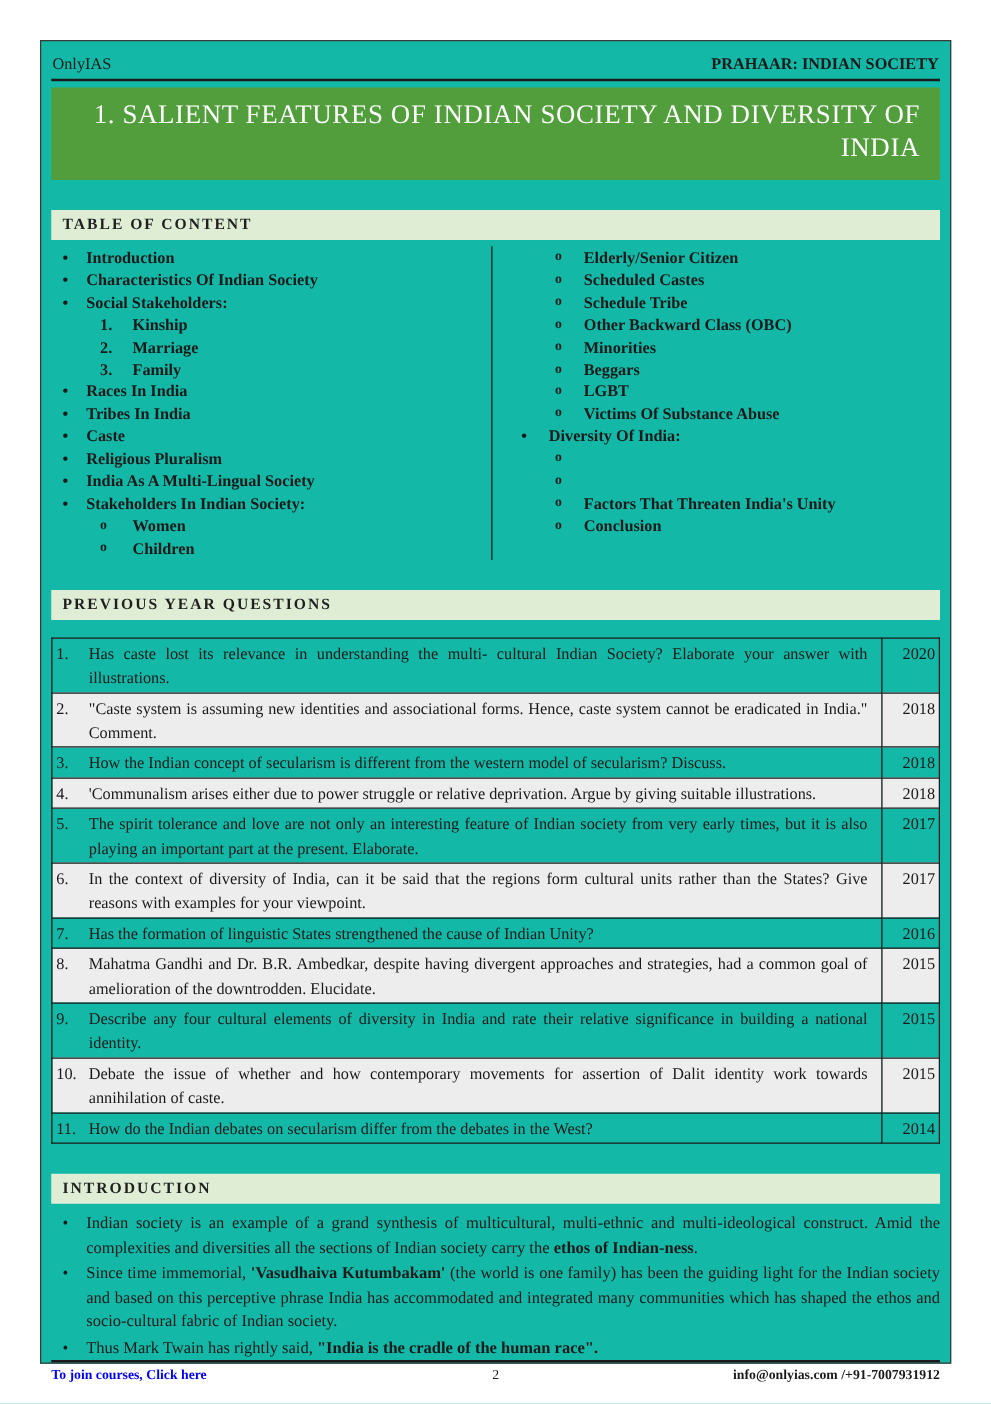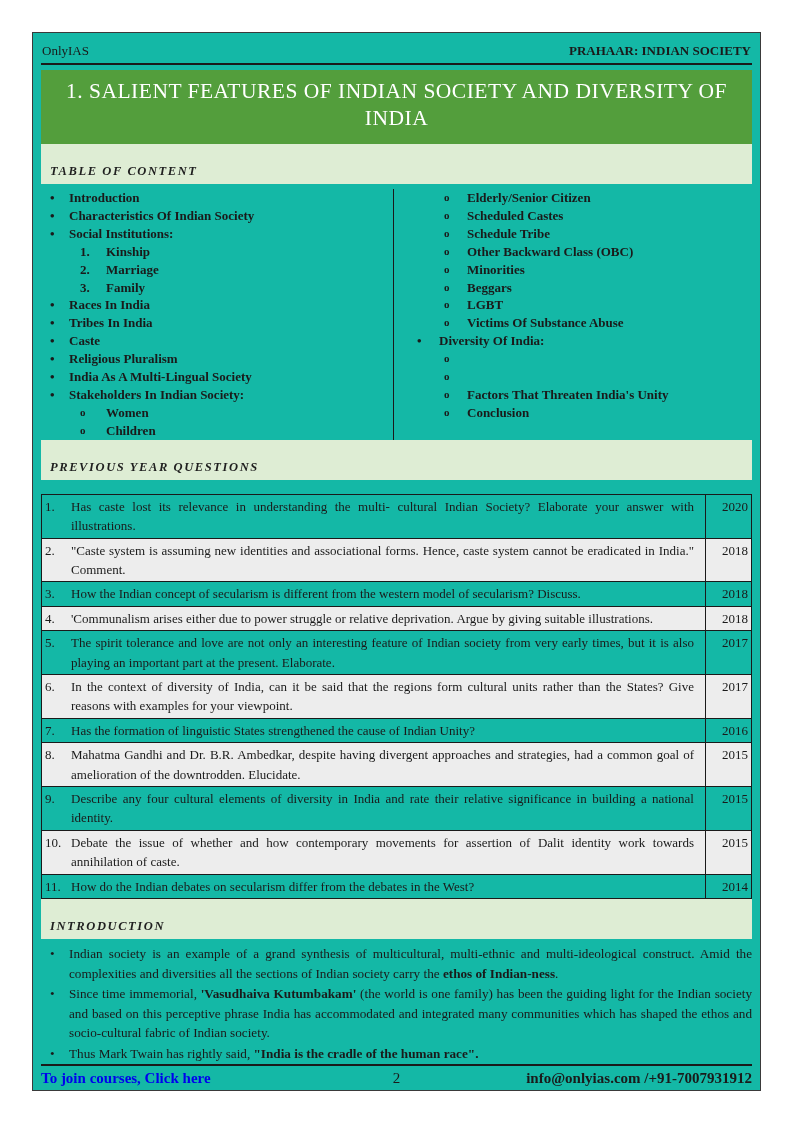--- a/index.html
+++ b/index.html
@@ -19,26 +19,26 @@
     font-size:13px; padding:2px 1px 4px 1px; border-bottom:2px solid #1a1a1a;
   }
   .doc-header .brand { font-weight:normal; }
   .doc-header .right { font-weight:600; }
   
   .title-banner {
     background:#539E3C; color:#ffffff; text-align:center;
     margin-top:5px; padding:8px 16px 12px 16px;
   }
   .title-banner h1 {
-    margin:0; font-size:21.5px; line-height:27px; font-weight:normal; letter-spacing:.5px;
+    margin:0; font-size:21.5px; line-height:27px; font-weight:normal; letter-spacing:.5px;text-align:right;
   }
   
   .section-bar {
     background:#DEEDD4; color:#1f1f1f; font-weight:bold; font-size:12.5px;
-    letter-spacing:1.6px; padding:20px 9px 5px 9px; margin-top:0;font-style:italic;
+    letter-spacing:1.6px; padding:4px 9px 5px 9px; margin-top:24px;
   }
   
   .toc { display:flex; margin-top:5px; }
   .toc-left  { flex:0 0 352px; }
   .toc-right { flex:1; border-left:1px solid #1a1a1a; }
   .toc-item  { display:flex; font-size:13px; font-weight:600; line-height:17.9px; }
   .toc-item .marker { flex:0 0 auto; }
   .toc-left  .bullet .marker { margin-left:9px;  width:19px; }
   .toc-left  .num .marker,
   .toc-left  .circle .marker { margin-left:39px; width:26px; }
@@ -56,21 +56,21 @@
   td.y-cell { width:46px; text-align:right; }
   tr.alt { background:#EDEDED; }
   
   .intro-list { margin-top:4px; }
   .intro-item { display:flex; font-size:13.2px; line-height:19.6px; margin-top:1px; }
   .intro-item .marker { flex:0 0 19px; margin-left:9px; }
   .intro-text { flex:1; text-align:justify; }
   
   .doc-footer {
     margin-top:auto; border-top:2px solid #1a1a1a; padding-top:4px;
-    display:flex; justify-content:space-between; position:relative; font-size:15px;
+    display:flex; justify-content:space-between; position:relative; font-size:11px;
   }
   .doc-footer .join-link { color:#0000EE; font-weight:600; text-decoration:none; cursor:pointer; }
   .doc-footer .page-num { position:absolute; left:0; right:0; text-align:center; font-weight:normal; }
   .doc-footer .contact { font-weight:600; }
 </style>
 </head>
 <body>
 
 <div class="sheet">
 
@@ -90,21 +90,21 @@
         <div class="toc-item bullet">
           <span class="marker">•</span>
           <span class="toc-text">Introduction</span>
         </div>
         <div class="toc-item bullet">
           <span class="marker">•</span>
           <span class="toc-text">Characteristics Of Indian Society</span>
         </div>
         <div class="toc-item bullet">
           <span class="marker">•</span>
-          <span class="toc-text">Social Institutions:</span>
+          <span class="toc-text">Social Stakeholders:</span>
         </div>
         <div class="toc-item num">
           <span class="marker">1.</span>
           <span class="toc-text">Kinship</span>
         </div>
         <div class="toc-item num">
           <span class="marker">2.</span>
           <span class="toc-text">Marriage</span>
         </div>
         <div class="toc-item num">

